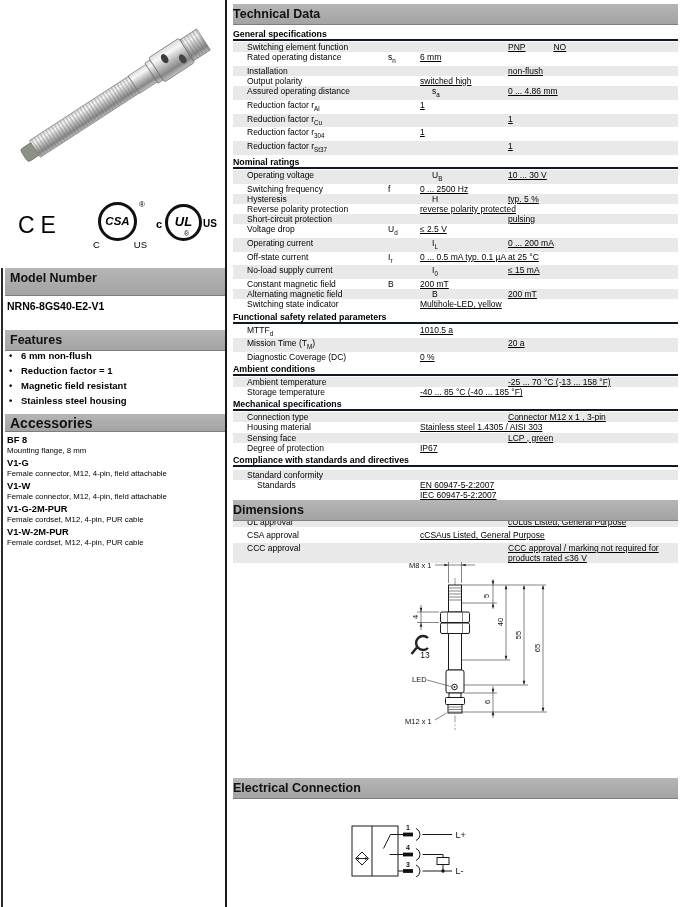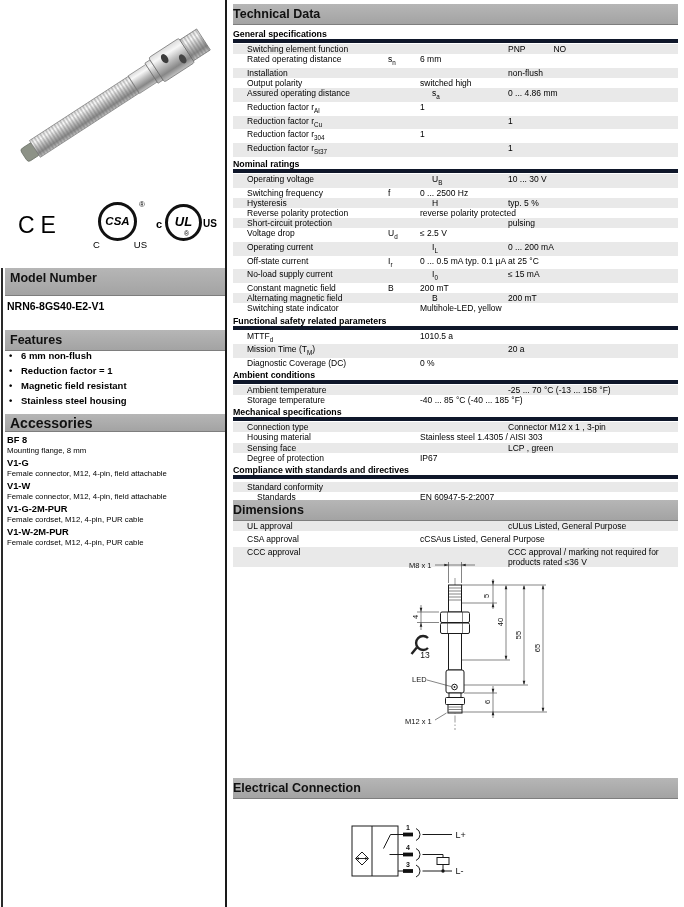--- a/index.html
+++ b/index.html
@@ -41,28 +41,28 @@
   .csa-us{position:absolute;right:0;bottom:3px;font-size:9.5px;}
   #logo-ul{position:absolute;left:156px;top:7px;width:64px;height:46px;}
   .ul-c{position:absolute;left:0;top:15px;font-size:11px;font-weight:bold;}
   .ul-circle{position:absolute;left:9px;top:1px;width:31px;height:31px;border:3px solid #111;
       border-radius:50%;text-align:center;font-weight:bold;font-size:13px;font-style:italic;line-height:29px;}
   .ul-reg{position:absolute;left:28px;top:27px;font-size:7px;}
   .ul-us{position:absolute;left:47px;top:15px;font-size:10px;font-weight:bold;}
 
   #tech-table{position:absolute;left:0;top:27px;width:445px;}
   .tsect-title{font-size:8.8px;font-weight:bold;line-height:10px;margin:2px 0 1px 0;
-      border-bottom:4px solid #0f172a;}
+      border-bottom:2px solid #0f172a;}
   .trow{display:flex;font-size:8.5px;line-height:10.1px;min-height:10.1px;}
   .trow.shaded{background:#e9e9e9;gap:44px;}
   .trow.tall{margin-top:3px;}
   .lbl{flex:0 0 155px;padding-left:14px;box-sizing:border-box;}
   .indent2 .lbl{padding-left:24px;}
   .sym{flex:0 0 32px;}
-  .val{flex:1;padding-right:14px;}
+  .val{flex:1;padding-right:14px;text-decoration:underline;}
   .val2{margin-left:28px;}
   sub{font-size:6.3px;}
 
   #dim-svg{position:absolute;left:150px;top:550px;}
   #elec-svg{position:absolute;left:100px;top:815px;}
   svg text{font-family:"Liberation Sans","DejaVu Sans",sans-serif;}
   .dtext{font-size:7.5px;fill:#111;}
   .dln{stroke:#1a1a1a;stroke-width:1;fill:#fff;}
   .dthin{stroke:#333;stroke-width:0.6;fill:none;}
   .darr{fill:#222;}
@@ -318,21 +318,21 @@
         </div>
         <div class="tsect-title">Compliance with standards and directives</div>
         <div class="trow shaded tall">
           <span class="lbl"><span>Standard conformity</span></span>
           <span class="sym"></span>
           <span class="val"><span></span></span>
         </div>
         <div class="trow indent2">
           <span class="lbl"><span>Standards</span></span>
           <span class="sym"></span>
-          <span class="val"><span>EN 60947-5-2:2007</span></span>
+          <span class="val"><span>EN 60947-5-2:2007</span><div>IEC 60947-5-2:2007</div></span>
         </div>
         <div class="tsect-title">Approvals and certificates</div>
         <div class="trow shaded tall">
           <span class="lbl"><span>UL approval</span></span>
           <span class="sym"></span>
           <span class="val"><span>cULus Listed, General Purpose</span></span>
         </div>
         <div class="trow tall">
           <span class="lbl"><span>CSA approval</span></span>
           <span class="sym"></span>

